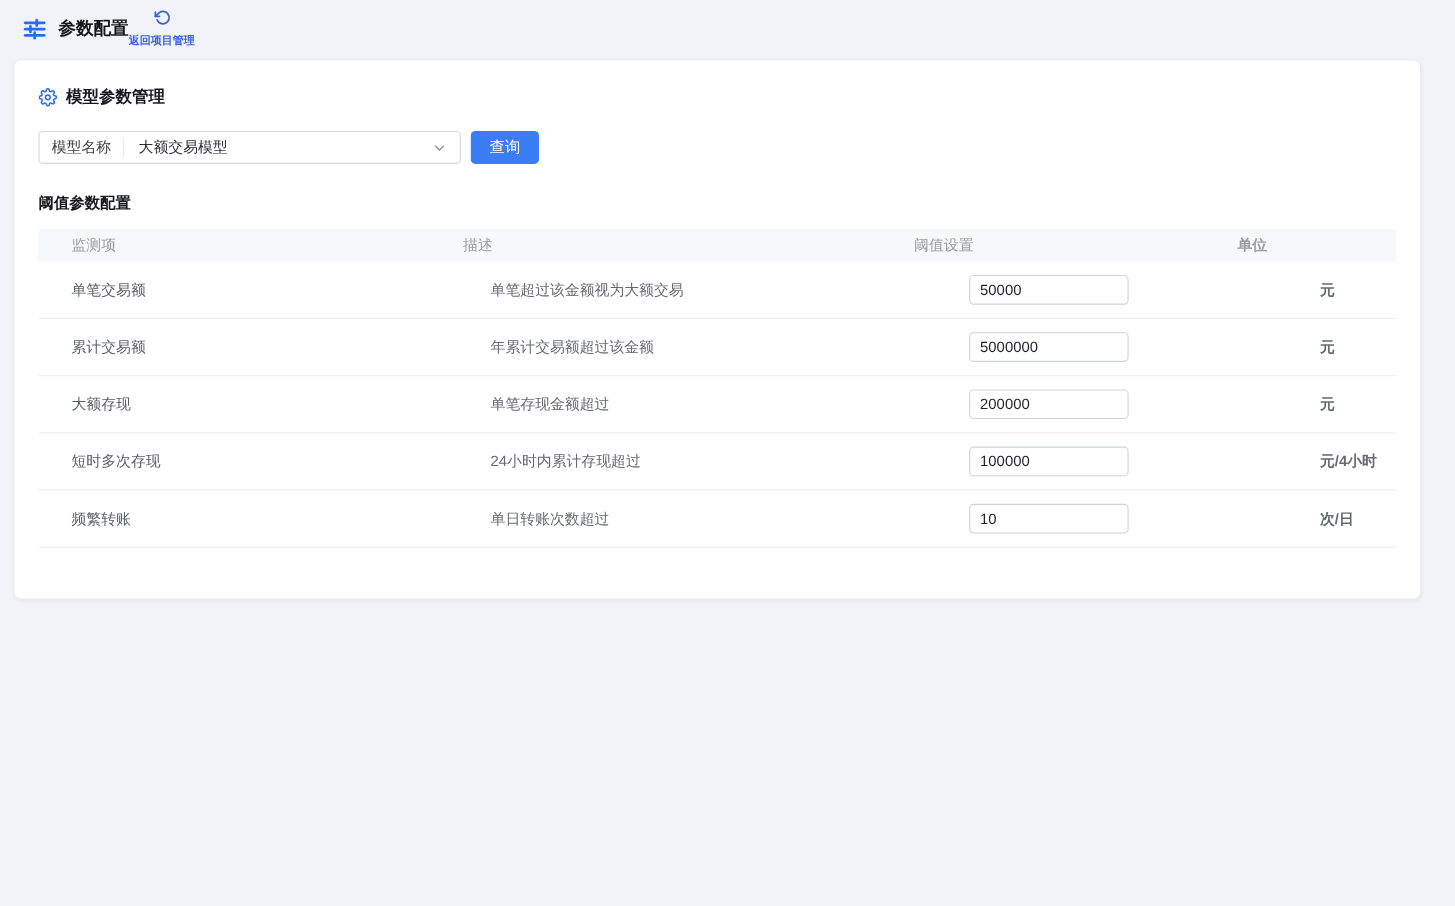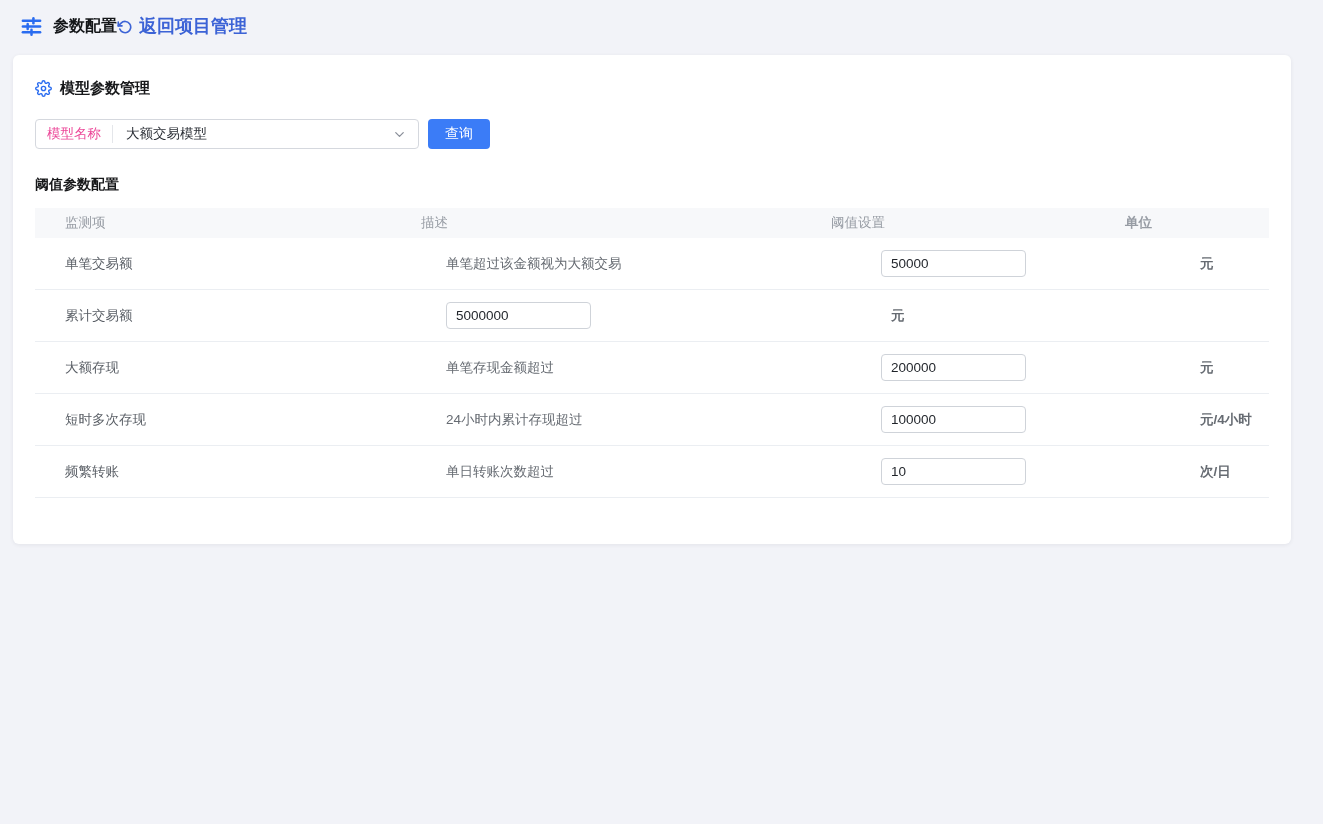--- a/index.html
+++ b/index.html
@@ -15,22 +15,22 @@
     height: 52px;
     display: flex;
     align-items: center;
     justify-content: flex-start;
     padding: 0 26px 0 20px;
   }
   .topbar-left { display: flex; align-items: center; gap: 10px; }
   .page-title { font-size: 16px; font-weight: bold; color: #141619; }
   .back-link {
     display: flex; align-items: center; gap: 7px;
-    color: #3c63d6; font-size: 18px; font-weight: bold;
-    text-decoration: none; cursor: pointer;
+    color: #3c63d6; font-size: 10px; font-weight: bold;
+    text-decoration: none; cursor: pointer; flex-direction: column;
   }
 
   
   .card {
     margin: 3px 13px 0 13px;
     width: 1278px;
     background: #ffffff;
     border-radius: 6px;
     box-shadow: 0 1px 4px rgba(31,35,41,.07);
     padding: 24px 22px 46px 22px;
@@ -41,21 +41,21 @@
   
   .query-row { display: flex; align-items: center; gap: 9px; margin-bottom: 27px; }
   .model-select {
     width: 384px; height: 30px;
     border: 1px solid #d5d8de; border-radius: 4px;
     background: #fff;
     display: flex; align-items: center;
     cursor: pointer;
   }
   .model-select .sel-label {
-    padding: 0 11px; font-size: 13.5px; color: #ec4899;
+    padding: 0 11px; font-size: 13.5px; color: #404040;
     border-right: 1px solid #e4e6ea;
     height: 18px; line-height: 18px;
     display: flex; align-items: center;
   }
   .model-select .sel-value { flex: 1; padding-left: 13px; font-size: 13.5px; color: #2b2f36; }
   .model-select .sel-caret { padding-right: 11px; display: flex; align-items: center; }
   .btn {
     height: 30px; border-radius: 4px; border: none;
     font-size: 14px; cursor: pointer;
     font-family: "Liberation Sans", "DejaVu Sans", sans-serif;
@@ -170,20 +170,21 @@
     <div class="td td-item">单笔交易额</div>
     <div class="td td-desc">单笔超过该金额视为大额交易</div>
     <div class="td td-value">
       <input class="val-input" type="text" value="50000" style="">
     </div>
     <div class="td td-unit">元</div>
   </div>
 
   <div class="trow">
     <div class="td td-item">累计交易额</div>
+    <div class="td td-desc">年累计交易额超过该金额</div>
     <div class="td td-value">
       <input class="val-input" type="text" value="5000000" style="">
     </div>
     <div class="td td-unit">元</div>
   </div>
 
   <div class="trow">
     <div class="td td-item">大额存现</div>
     <div class="td td-desc">单笔存现金额超过</div>
     <div class="td td-value">

